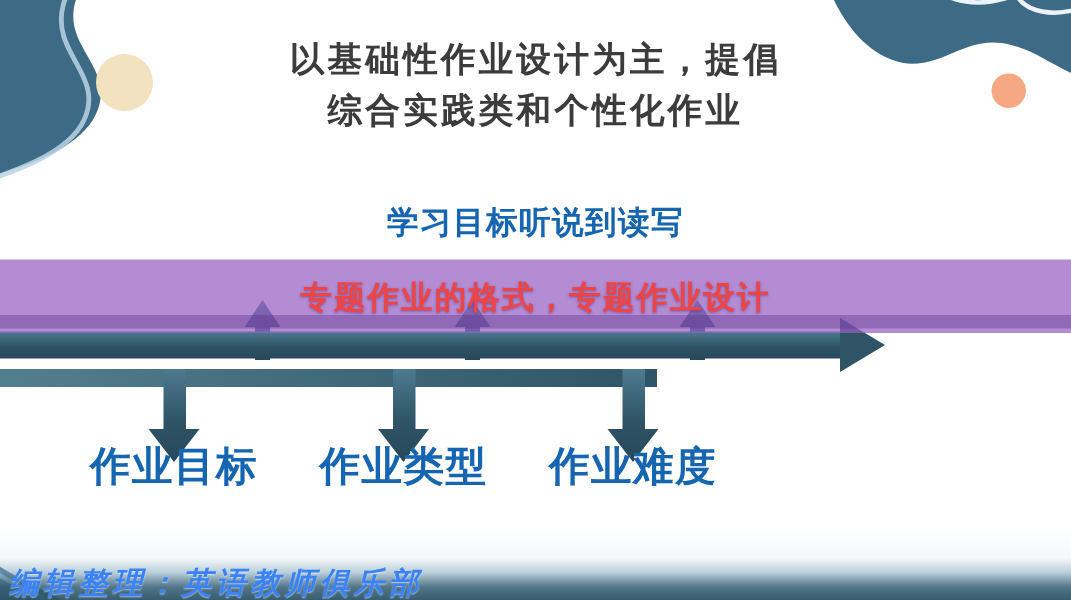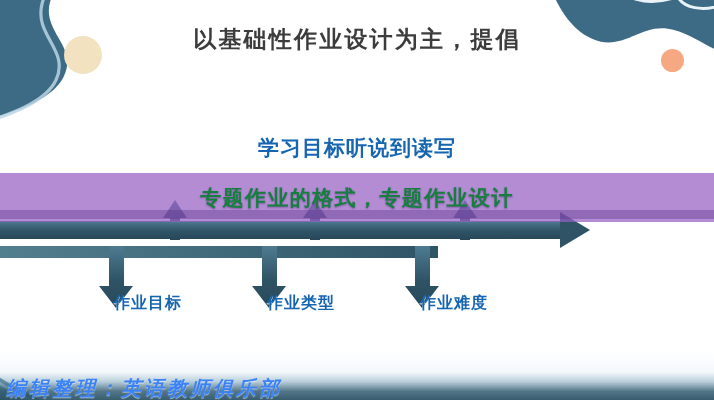--- a/index.html
+++ b/index.html
@@ -125,22 +125,21 @@
     position: absolute;
     left: 0;
     top: 293px;
     width: 714px;
     height: 34px;
   }
   #bottomrow .blue-label {
     position: absolute;
     top: 0;
     transform: translateX(-50%);
-    font-size: 16px;
-    margin-left: 32px;
+    font-size: 27px;
   }
 
   
   #unit-topic {
     position: absolute;
     left: 574px;
     top: 226px;
     color: #1565b0;
     font-weight: bold;
     font-size: 21px;
@@ -162,21 +161,21 @@
   }
   #banner-shade {
     position: absolute;
     left: 0;
     top: 210px;
     width: 714px;
     height: 9px;
     background: rgba(92,52,140,0.40);
   }
   #banner-title {
-    color: #15803d;
+    color: #ef4444;
     font-weight: bold;
     font-size: 21px;
     letter-spacing: 1.4px;
     white-space: nowrap;
     text-shadow: 0 1px 2px rgba(60,25,95,0.45);
   }
 
   
   #credit {
     position: absolute;
@@ -216,20 +215,21 @@
   <svg class="deco" id="blob-br" viewBox="0 0 168 196" preserveAspectRatio="none">
     <path d="M178,-6 C140,10 116,38 112,72 C108,108 132,124 124,152 C116,180 76,188 48,200 L178,200 Z" fill="#3d6b85"></path>
     <path d="M176,4 C142,20 120,46 116,78 C112,110 134,126 126,154" fill="none" stroke="#b9d4e4" stroke-width="3" opacity="0.8"></path>
   </svg>
 
   <div class="deco" id="dot-cream"></div>
   <div class="deco" id="dot-peach"></div>
 
   <div id="headline">
     <span class="line">以基础性作业设计为主，提倡</span>
+    <span class="line">综合实践类和个性化作业</span>
   </div>
 
   <div id="toprow">
     <span class="blue-label">学习目标</span>
     <span class="blue-label">听说到读写</span>
   </div>
 
   <svg id="flow" viewBox="0 0 714 160">
     <defs>
       <linearGradient id="gradArrow" x1="0" y1="0" x2="0" y2="1">

